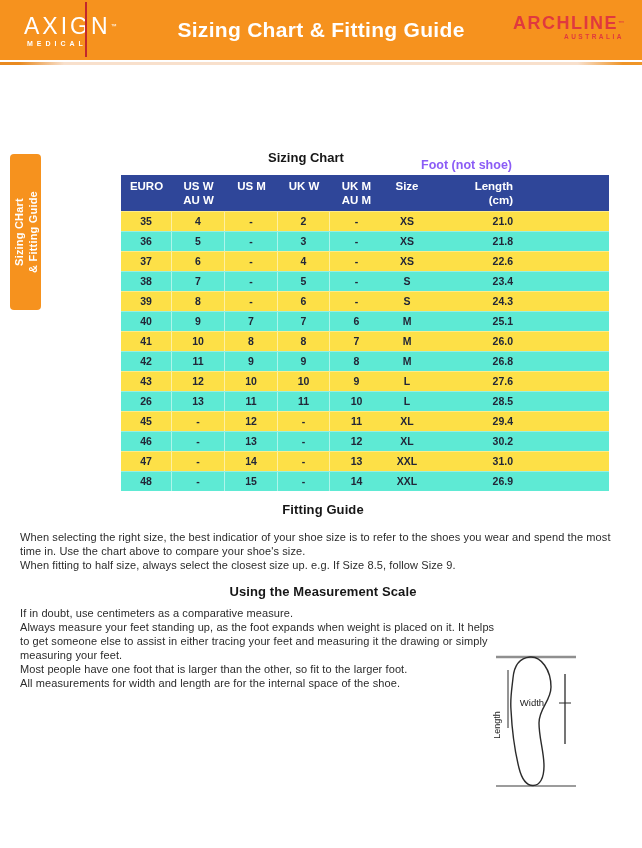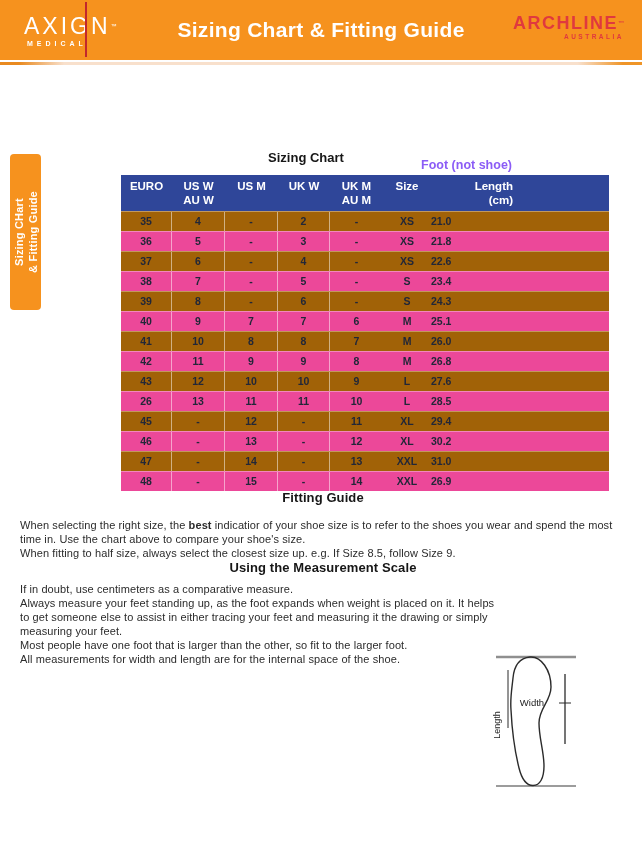--- a/index.html
+++ b/index.html
@@ -37,37 +37,37 @@
   .foot-note{position:absolute;right:130px;top:158px;font-size:12.5px;font-weight:700;color:#8b5cf6;}
 
   
   .table{position:absolute;left:92px;top:175px;width:488px;margin-left:29px;}
   .t-head,.t-row{display:grid;grid-template-columns:51px 53px 53px 52px 53px 48px 102px;}
   .t-head{background:#2F4699;height:36px;}
   .t-hcell{color:#fff;font-size:11.5px;font-weight:700;text-align:center;
            white-space:pre-line;line-height:14px;padding-top:4px;}
   .t-hcell:last-child{text-align:right;padding-right:20px;}
   .t-row{height:19px;border-top:1px solid rgba(255,255,255,.35);}
-  .row-dark{background:#a16207;}
-  .row-light{background:#ec4899;}
+  .row-dark{background:#fde047;}
+  .row-light{background:#5eead4;}
   .t-cell{font-size:10.5px;font-weight:700;color:#222738;text-align:center;line-height:19px;
           border-right:1px solid rgba(255,255,255,.5);}
   .t-cell:nth-last-child(-n+3){border-right:none;}
-  .t-cell:last-child{text-align:left;padding-right:20px;}
+  .t-cell:last-child{text-align:right;padding-right:20px;}
 
   
   .body-copy{position:absolute;left:20px;top:490px;width:606px;font-size:11px;line-height:14px;
              color:#2b2b2b;letter-spacing:.1px;}
-  .h-center{text-align:center;font-size:13px;font-weight:700;color:#161616;line-height:16px;margin:0;}
+  .h-center{text-align:center;font-size:13px;font-weight:700;color:#161616;line-height:16px;margin:12px;}
   .body-copy p{margin:0;}
   .mb12{margin-bottom:12px;} .mb15{margin-bottom:15px;} .mb10{margin-bottom:10px;}
   .mb21{margin-bottom:21px;} .mb51{margin-bottom:51px;} .mb6{margin-bottom:6px;}
   .p-narrow{width:478px;}
   .p-note{width:470px;}
-  b{font-weight:700;}
+  b{font-weight:400;}
 
   
   .foot-diagram{position:absolute;left:488px;top:652px;}
   .foot-diagram text{font-family:"Liberation Sans",sans-serif;fill:#222;}
 </style>
 </head>
 <body>
 
 <div class="page">
 

